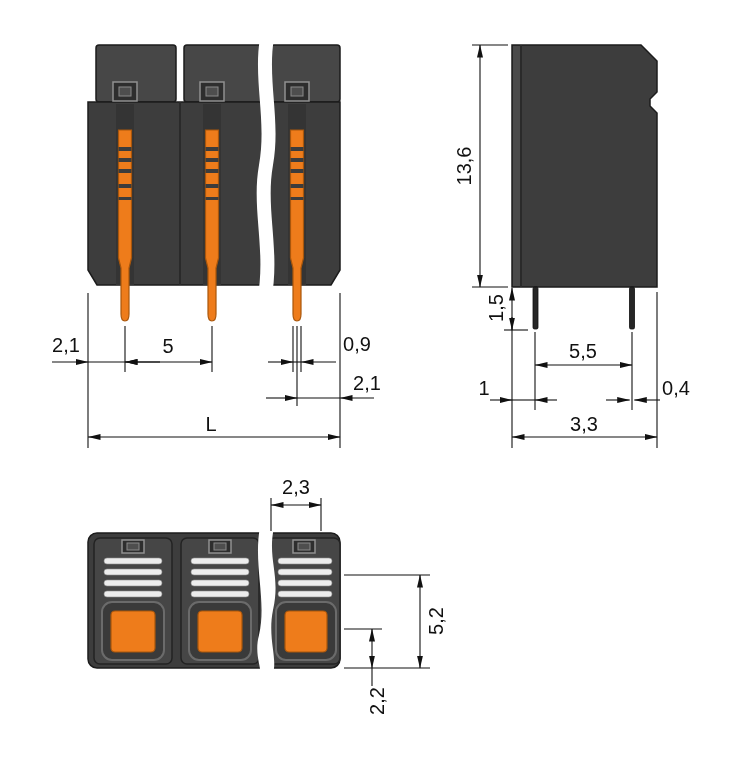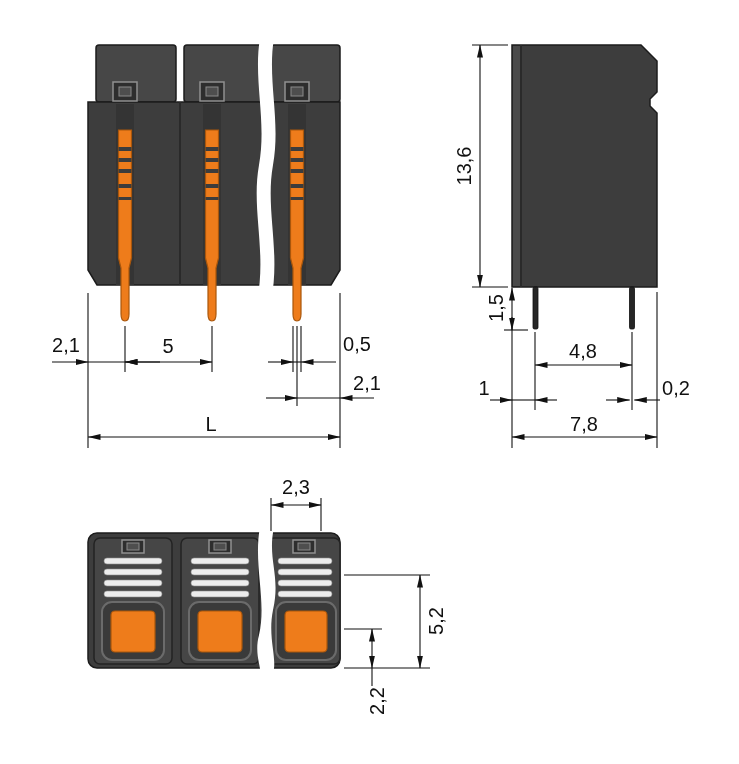--- a/index.html
+++ b/index.html
@@ -189,28 +189,28 @@
 
       <line class="dim" x1="271" y1="505" x2="321" y2="505" marker-start="url(#arr)" marker-end="url(#arr)"></line>
       <line class="dim" x1="420" y1="575" x2="420" y2="668" marker-start="url(#arr)" marker-end="url(#arr)"></line>
       <line class="dim" x1="372" y1="629" x2="372" y2="668" marker-start="url(#arr)" marker-end="url(#arr)"></line>
       <line class="dim" x1="372" y1="668" x2="372" y2="686"></line>
     </g>
   </svg>
 
   <div class="dim-label" style="left:66px;top:345px">2,1</div>
   <div class="dim-label" style="left:168px;top:346px">5</div>
-  <div class="dim-label" style="left:357px;top:344px">0,5</div>
+  <div class="dim-label" style="left:357px;top:344px">0,9</div>
   <div class="dim-label" style="left:367px;top:383px">2,1</div>
   <div class="dim-label" style="left:211px;top:424px">L</div>
 
   <div class="dim-label rot" style="left:464px;top:166px">13,6</div>
   <div class="dim-label rot" style="left:496px;top:308px">1,5</div>
   <div class="dim-label" style="left:484px;top:388px">1</div>
-  <div class="dim-label" style="left:583px;top:351px">4,8</div>
-  <div class="dim-label" style="left:676px;top:388px">0,2</div>
-  <div class="dim-label" style="left:584px;top:424px">7,8</div>
+  <div class="dim-label" style="left:583px;top:351px">5,5</div>
+  <div class="dim-label" style="left:676px;top:388px">0,4</div>
+  <div class="dim-label" style="left:584px;top:424px">3,3</div>
 
   <div class="dim-label" style="left:296px;top:487px">2,3</div>
   <div class="dim-label rot" style="left:436px;top:621px">5,2</div>
   <div class="dim-label rot" style="left:377px;top:701px">2,2</div>
 
 </div>
 
 </body></html>

